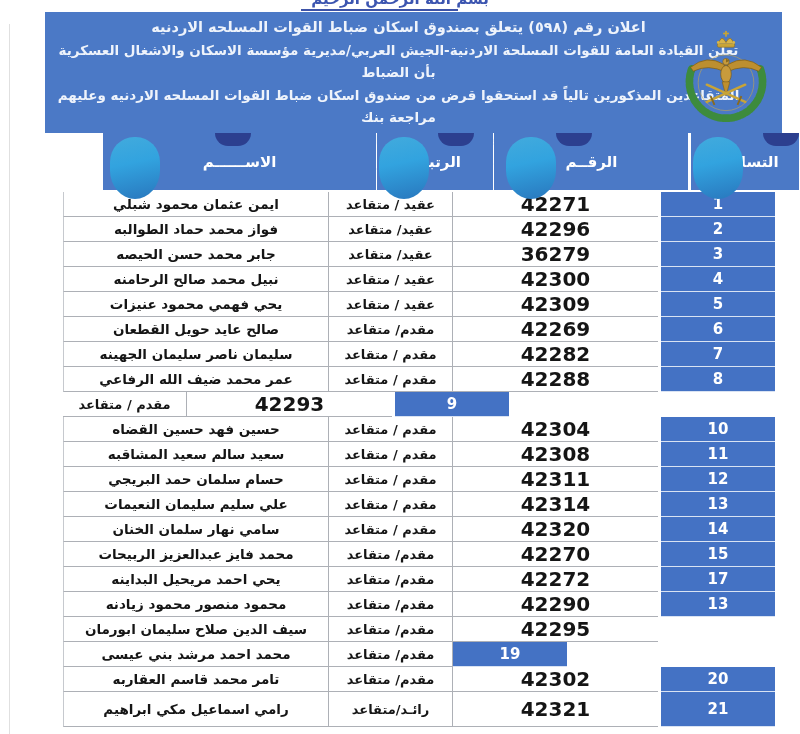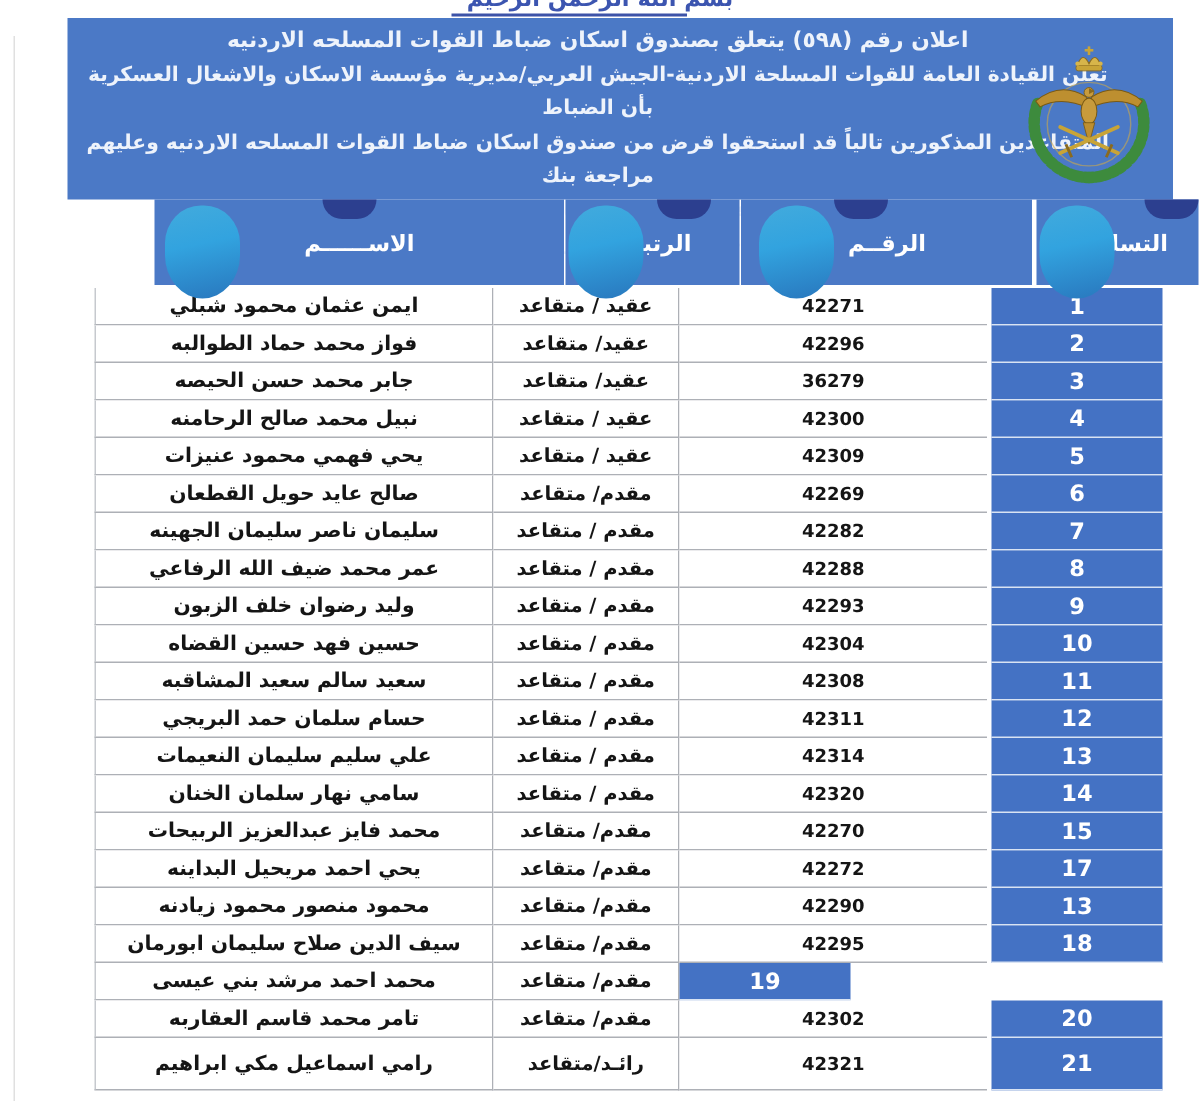--- a/index.html
+++ b/index.html
@@ -55,21 +55,21 @@
   .tbody{position:relative;z-index:1;}
   .trow{display:flex;height:25px;}
   .trow:last-child{height:35px;}
   .cell{
     box-sizing:border-box;height:100%;display:flex;align-items:center;justify-content:center;
     direction:rtl;background:#fff;color:#151515;font-weight:700;
     border-bottom:1px solid #adb0b6;
   }
   .cell-name{width:266px;font-size:13.5px;border-left:1px solid #c6c9ce;border-right:1px solid #adb0b6;}
   .cell-rank{width:124px;font-size:13px;border-right:1px solid #adb0b6;}
-  .cell-num{width:205px;margin-right:3px;font-size:12px;font-family:"DejaVu Sans","Liberation Sans",sans-serif;}
+  .cell-num{width:205px;margin-right:3px;font-size:20px;font-family:"DejaVu Sans","Liberation Sans",sans-serif;}
   .cell-serial{
     width:114px;background:#4472c4;color:#ffffff;font-size:15px;
     border-bottom:1px solid rgba(255,255,255,.8);
   }
 </style>
 </head>
 <body>
 
 <div class="page">
 
@@ -188,21 +188,20 @@
     </div>
 
     <div class="trow">
       <div class="cell cell-name">عمر محمد ضيف الله الرفاعي</div>
       <div class="cell cell-rank">مقدم / متقاعد</div>
       <div class="cell cell-num">42288</div>
       <div class="cell cell-serial">8</div>
     </div>
 
     <div class="trow">
-      <div class="cell cell-name">وليد رضوان خلف الزبون</div>
       <div class="cell cell-rank">مقدم / متقاعد</div>
       <div class="cell cell-num">42293</div>
       <div class="cell cell-serial">9</div>
     </div>
 
     <div class="trow">
       <div class="cell cell-name">حسين فهد حسين القضاه</div>
       <div class="cell cell-rank">مقدم / متقاعد</div>
       <div class="cell cell-num">42304</div>
       <div class="cell cell-serial">10</div>
@@ -254,21 +253,20 @@
       <div class="cell cell-name">محمود منصور محمود زيادنه</div>
       <div class="cell cell-rank">مقدم/ متقاعد</div>
       <div class="cell cell-num">42290</div>
       <div class="cell cell-serial">13</div>
     </div>
 
     <div class="trow">
       <div class="cell cell-name">سيف الدين صلاح سليمان ابورمان</div>
       <div class="cell cell-rank">مقدم/ متقاعد</div>
       <div class="cell cell-num">42295</div>
-      <div class="cell cell-serial">18</div>
     </div>
 
     <div class="trow">
       <div class="cell cell-name">محمد احمد مرشد بني عيسى</div>
       <div class="cell cell-rank">مقدم/ متقاعد</div>
       <div class="cell cell-serial">19</div>
     </div>
 
     <div class="trow">
       <div class="cell cell-name">تامر محمد قاسم العقاربه</div>

